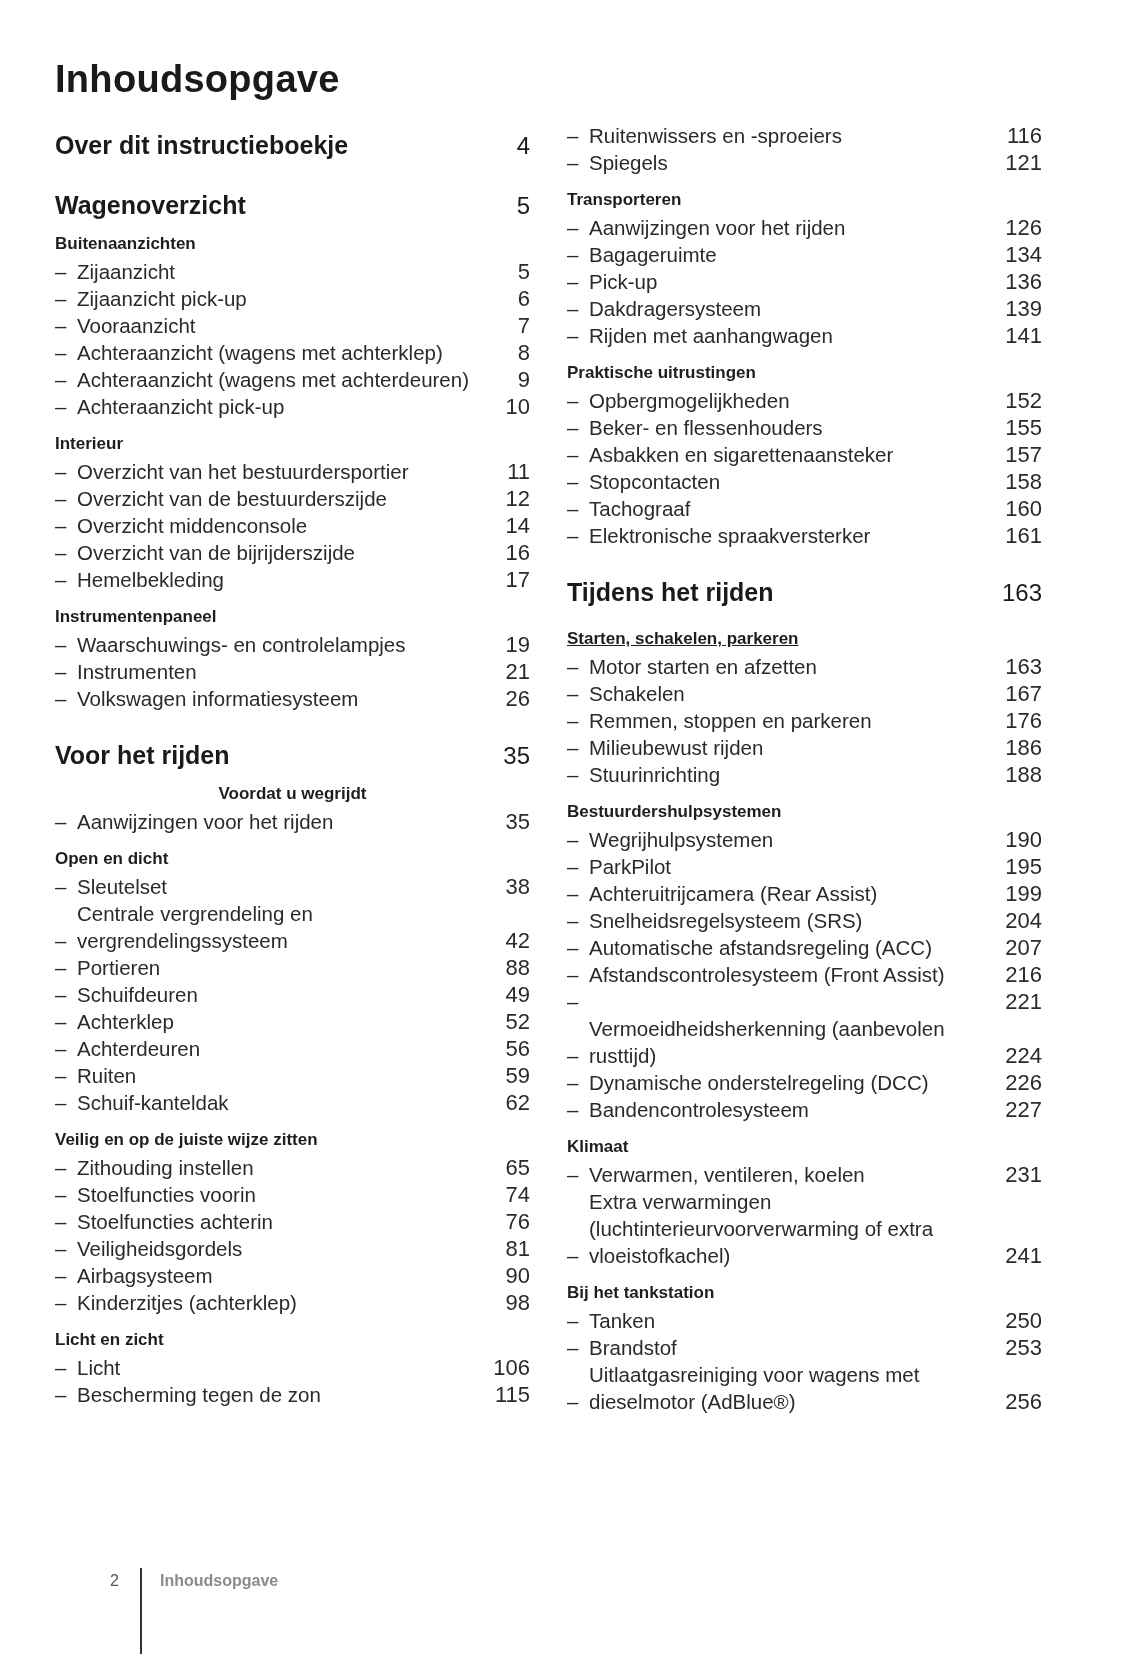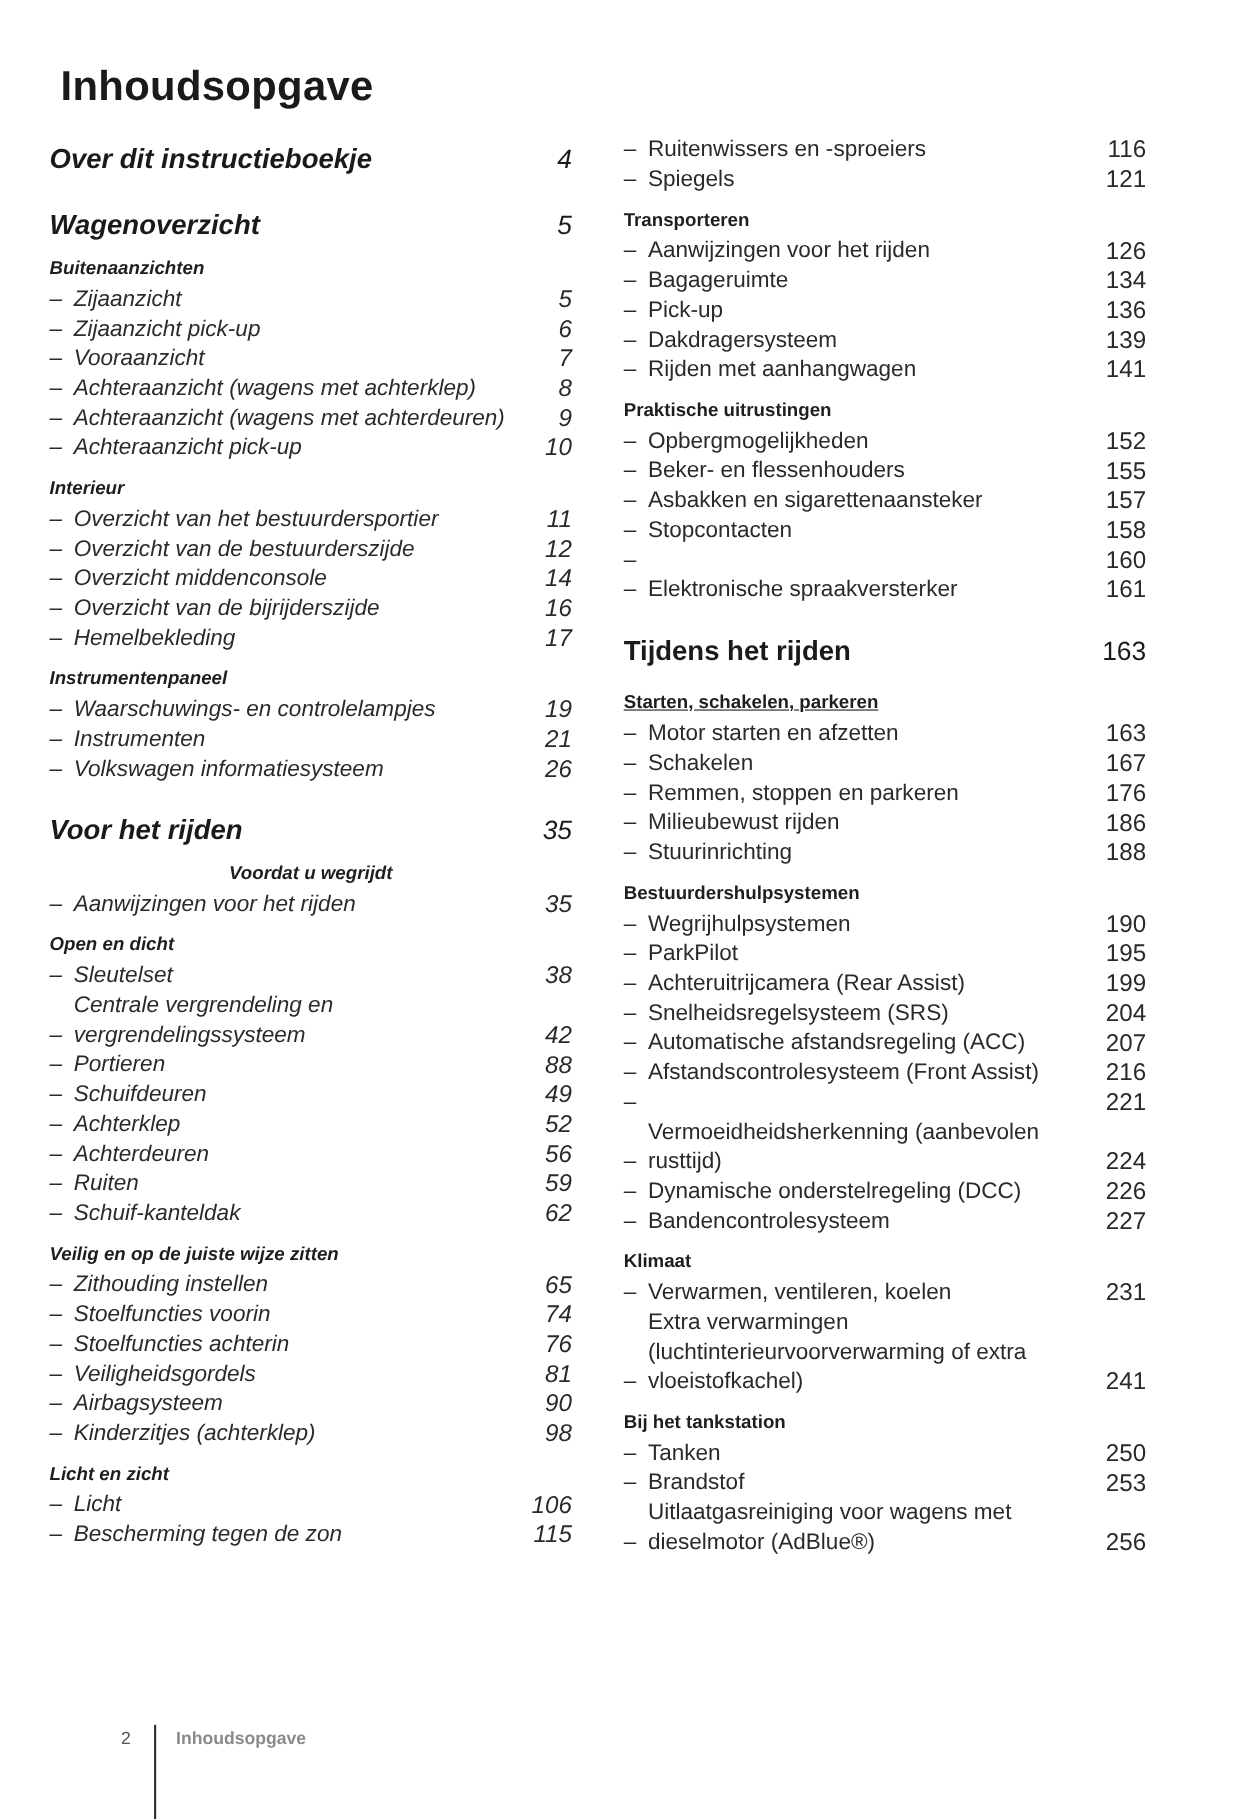--- a/index.html
+++ b/index.html
@@ -5,21 +5,21 @@
     html, body { margin: 0; padding: 0; background: #ffffff; }
     body {
       width: 1142px; height: 1654px; position: relative; overflow: hidden;
       font-family: "Liberation Sans", sans-serif; color: #1e1e1e;
     }
     .page-title {
       position: absolute; left: 55px; top: 58px;
       font-size: 38px; font-weight: bold; letter-spacing: 0.3px; color: #1a1a1a;
     }
     .col { position: absolute; top: 128px; }
-    .col-left { left: 45px; width: 475px; font-style: italic; }
+    .col-left { left: 55px; width: 475px; }
     .col-right { left: 567px; width: 475px; }
     .chapter {
       display: flex; justify-content: space-between; align-items: baseline;
       font-size: 25px; font-weight: bold; color: #1a1a1a; height: 34px; line-height: 34px;
     }
     .chapter .pg { font-weight: normal; font-size: 24px; }
     .section {
       font-size: 17px; font-weight: bold; color: #1e1e1e;
       height: 28px; line-height: 28px; margin-top: 10px;
     }
@@ -277,20 +277,21 @@
       <span class="txt">Asbakken en sigarettenaansteker</span>
       <span class="pg">157</span>
     </div>
     <div class="entry">
       <span class="dash">–</span>
       <span class="txt">Stopcontacten</span>
       <span class="pg">158</span>
     </div>
     <div class="entry">
       <span class="dash">–</span>
+      <span class="txt">Tachograaf</span>
       <span class="pg">160</span>
     </div>
     <div class="entry">
       <span class="dash">–</span>
       <span class="txt">Elektronische spraakversterker</span>
       <span class="pg">161</span>
     </div>
     <div class="gap-chapter"></div>
     <div class="chapter">
       <span>Tijdens het rijden</span>

